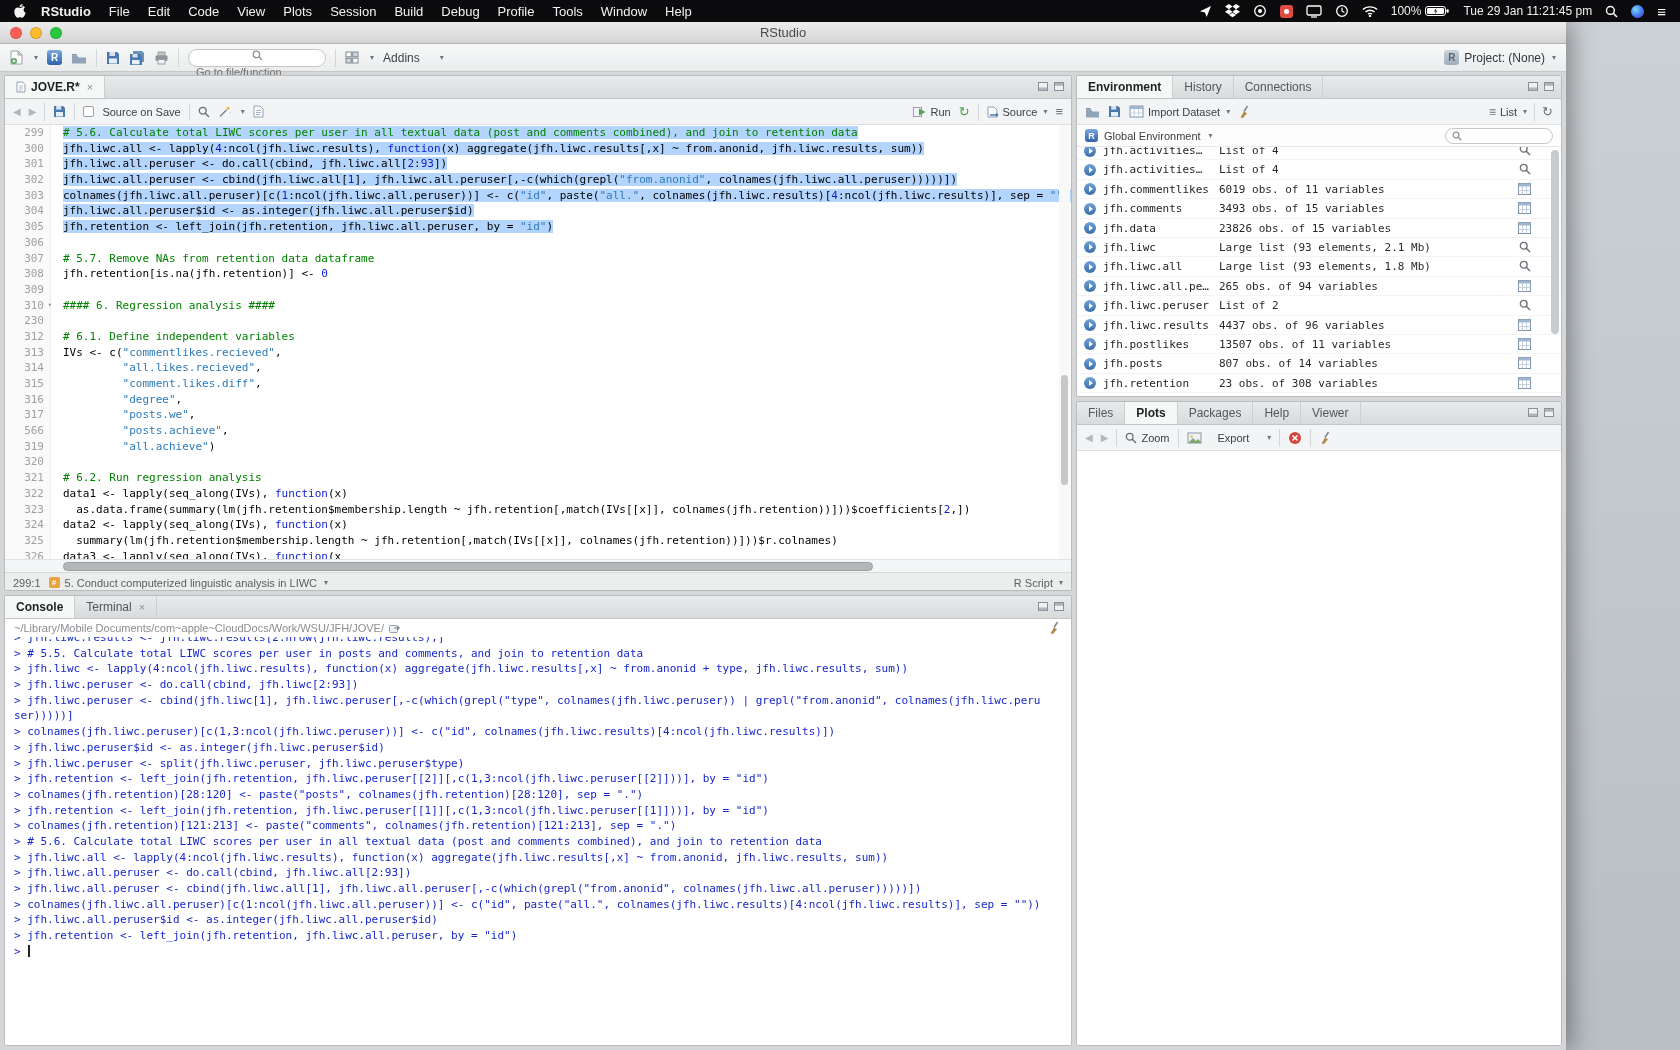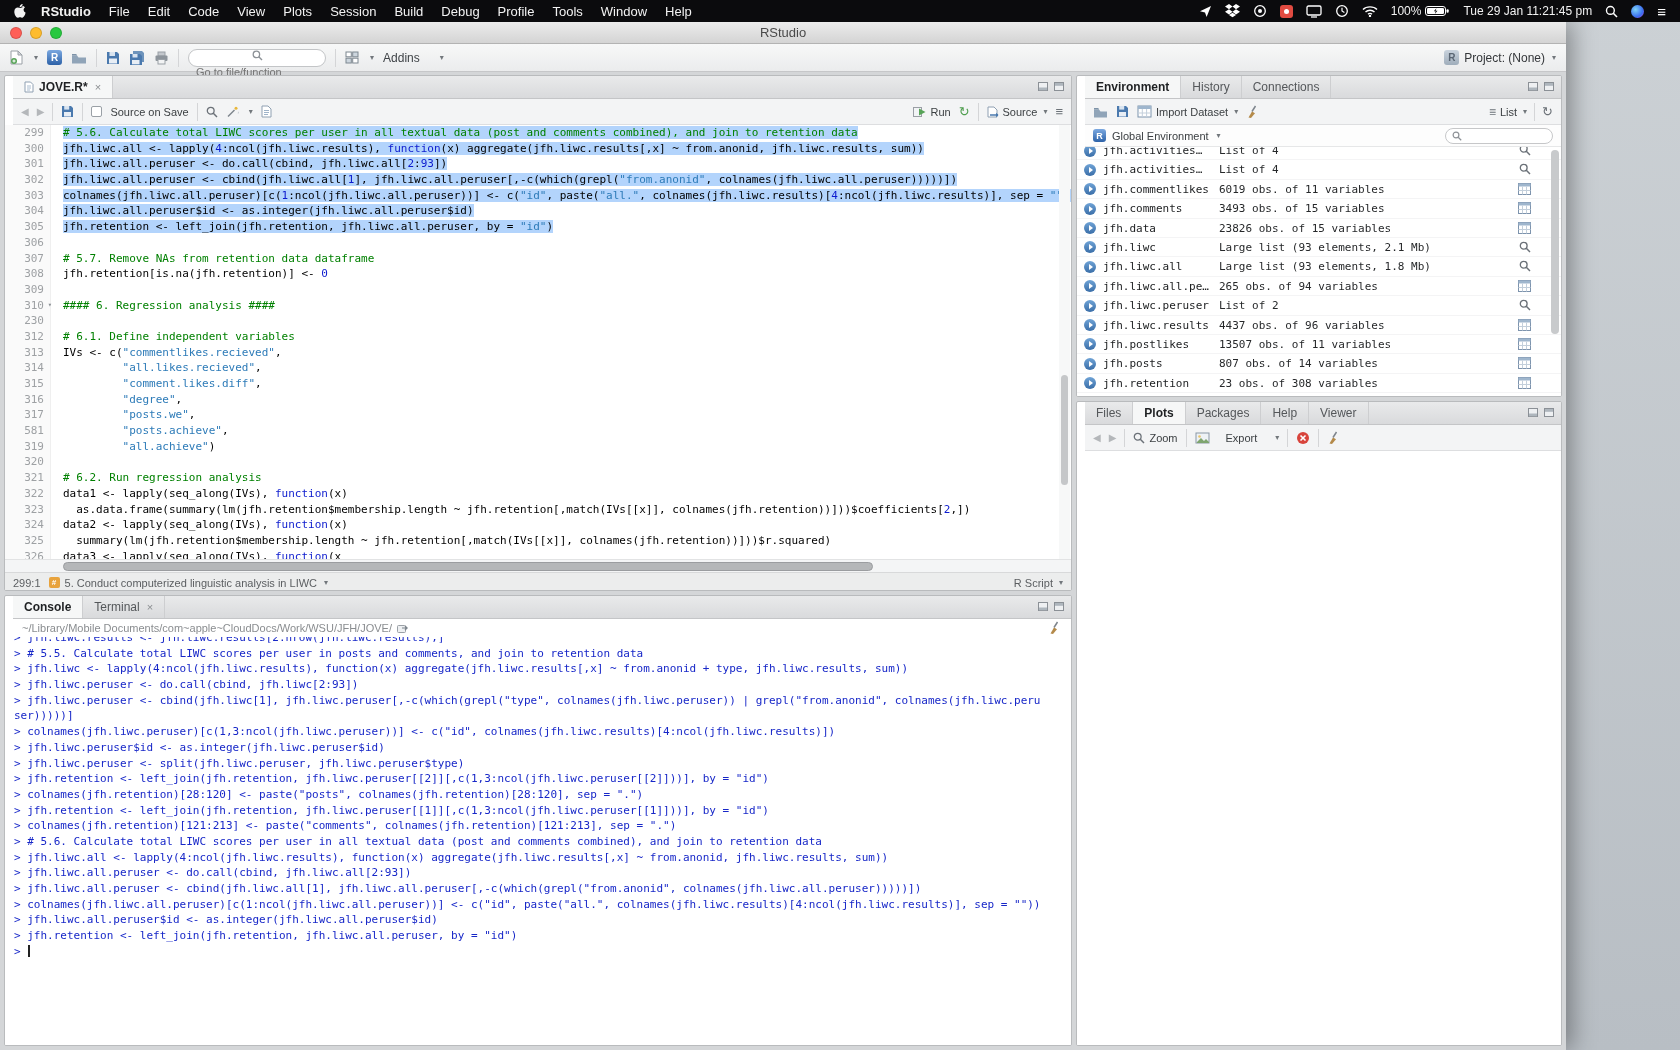--- a/index.html
+++ b/index.html
@@ -30,21 +30,21 @@
   .tb-sep{width:1px;height:18px;background:#d4d5d7;}
   .caret{font-size:8px;color:#72777c;margin-left:2px;}
   .goto{width:138px;height:18px;border:1px solid #c3c5c7;border-radius:9px;background:#fff;
         display:flex;align-items:center;padding:0 7px;gap:5px;flex-direction:column;}
   .goto input{border:0;outline:0;width:100%;font-size:11px;color:#444;background:transparent;
               font-family:"Liberation Sans",sans-serif;}
   .proj{margin-left:auto;display:flex;align-items:center;gap:5px;color:#34373a;}
   .rcube{width:15px;height:15px;border-radius:3px;background:linear-gradient(#7ba8e0,#2d62a8);
          color:#fff;font-size:10px;font-weight:700;display:flex;align-items:center;justify-content:center;}
   
-  .pane{position:absolute;background:#fff;border:1px solid #b9bbbd;border-radius:2px;overflow:hidden;padding-left:8px;}
+  .pane{position:absolute;background:#fff;border:1px solid #b9bbbd;border-radius:2px;overflow:hidden;}
   .tabstrip{height:23px;background:linear-gradient(#e9eaeb,#d9dadc);border-bottom:1px solid #c4c5c7;
             display:flex;align-items:stretch;position:relative;}
   .tab{padding:0 11px;font-size:12px;color:#54575a;display:flex;align-items:center;gap:5px;
        border-right:1px solid #cdced0;white-space:nowrap;}
   .tab.active{background:#f6f7f7;color:#1f2123;font-weight:700;}
   .tabx{color:#8b8e91;font-size:11px;margin-left:2px;font-weight:400;}
   .winbtns{position:absolute;right:7px;top:6px;display:flex;gap:6px;}
   .ptool{height:26px;background:#f3f4f5;border-bottom:1px solid #dddee0;display:flex;
          align-items:center;padding:0 8px;gap:8px;font-size:11px;color:#3c4043;}
   .dis{color:#b4b7ba;}
@@ -371,28 +371,28 @@
           <div class="cl"><div class="ln">308</div><div class="ct"><span>jfh.retention[is.na(jfh.retention)] &lt;- <span class="num">0</span></span></div></div>
           <div class="cl"><div class="ln">309</div><div class="ct"><span></span></div></div>
           <div class="cl"><div class="ln">310<span class="fold">▾</span></div><div class="ct"><span><span class="com">#### 6. Regression analysis ####</span></span></div></div>
           <div class="cl"><div class="ln">230</div><div class="ct"><span></span></div></div>
           <div class="cl"><div class="ln">312</div><div class="ct"><span><span class="com"># 6.1. Define independent variables</span></span></div></div>
           <div class="cl"><div class="ln">313</div><div class="ct"><span>IVs &lt;- c(<span class="str">"commentlikes.recieved"</span>,</span></div></div>
           <div class="cl"><div class="ln">314</div><div class="ct"><span>         <span class="str">"all.likes.recieved"</span>,</span></div></div>
           <div class="cl"><div class="ln">315</div><div class="ct"><span>         <span class="str">"comment.likes.diff"</span>,</span></div></div>
           <div class="cl"><div class="ln">316</div><div class="ct"><span>         <span class="str">"degree"</span>,</span></div></div>
           <div class="cl"><div class="ln">317</div><div class="ct"><span>         <span class="str">"posts.we"</span>,</span></div></div>
-          <div class="cl"><div class="ln">581</div><div class="ct"><span>         <span class="str">"posts.achieve"</span>,</span></div></div>
+          <div class="cl"><div class="ln">566</div><div class="ct"><span>         <span class="str">"posts.achieve"</span>,</span></div></div>
           <div class="cl"><div class="ln">319</div><div class="ct"><span>         <span class="str">"all.achieve"</span>)</span></div></div>
           <div class="cl"><div class="ln">320</div><div class="ct"><span></span></div></div>
           <div class="cl"><div class="ln">321</div><div class="ct"><span><span class="com"># 6.2. Run regression analysis</span></span></div></div>
           <div class="cl"><div class="ln">322</div><div class="ct"><span>data1 &lt;- lapply(seq_along(IVs), <span class="kw">function</span>(x)</span></div></div>
           <div class="cl"><div class="ln">323</div><div class="ct"><span>  as.data.frame(summary(lm(jfh.retention$membership.length ~ jfh.retention[,match(IVs[[x]], colnames(jfh.retention))]))$coefficients[<span class="num">2</span>,])</span></div></div>
           <div class="cl"><div class="ln">324</div><div class="ct"><span>data2 &lt;- lapply(seq_along(IVs), <span class="kw">function</span>(x)</span></div></div>
-          <div class="cl"><div class="ln">325</div><div class="ct"><span>  summary(lm(jfh.retention$membership.length ~ jfh.retention[,match(IVs[[x]], colnames(jfh.retention))]))$r.squared)</span></div></div>
+          <div class="cl"><div class="ln">325</div><div class="ct"><span>  summary(lm(jfh.retention$membership.length ~ jfh.retention[,match(IVs[[x]], colnames(jfh.retention))]))$r.colnames)</span></div></div>
           <div class="cl"><div class="ln">326</div><div class="ct"><span>data3 &lt;- lapply(seq_along(IVs), <span class="kw">function</span>(x</span></div></div>
         </div>
     </div>
     <div class="vscroll">
         <span class="vthumb" style="top:250px;height:110px;"></span>
       </div>
     <div class="hscroll">
         <span class="hthumb"></span>
       </div>
     <div class="srcstatus">

